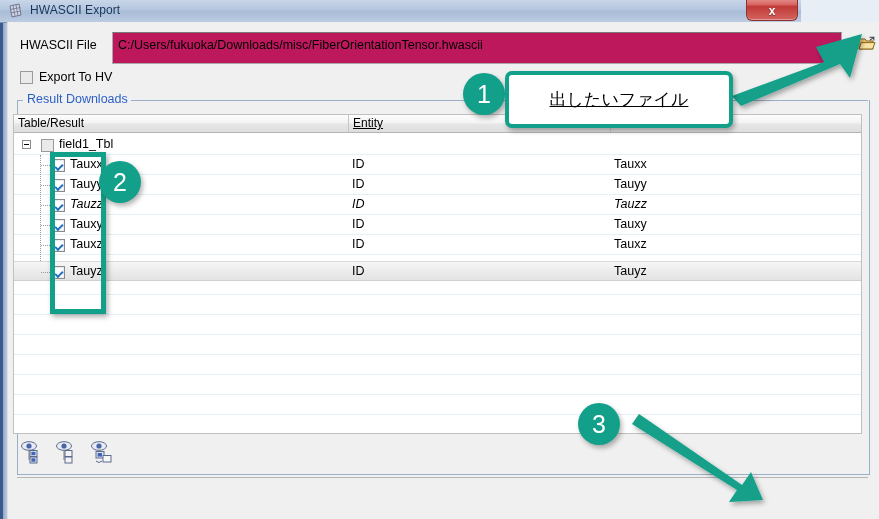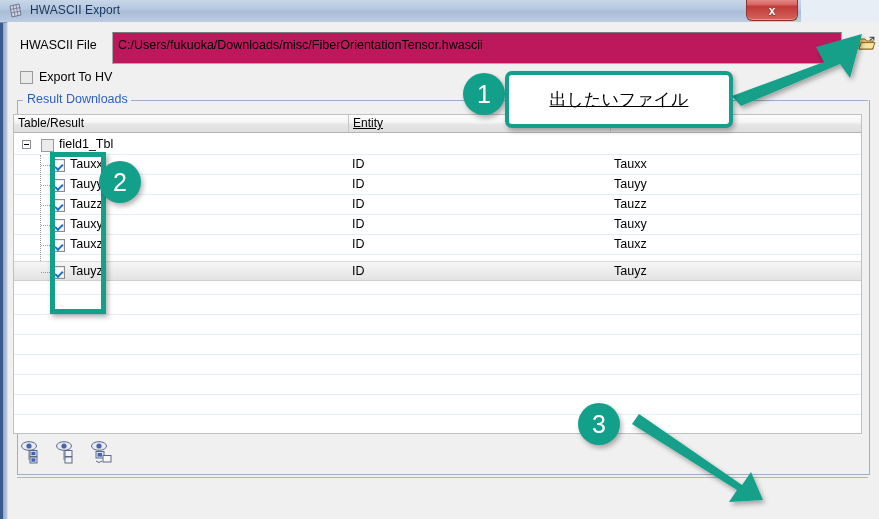--- a/index.html
+++ b/index.html
@@ -196,21 +196,21 @@
             <span class="cell c2">ID</span>
             <span class="cell c3">Tauxx</span>
           </div>
           <div class="trow" style="top: 42px;">
             <span class="treeline-h" style="left:27px;top:10px;"></span>
             <span class="cbwrap" style="left:38px;"><span class="cbox checked"></span></span>
             <span class="cell c1" style="left:56px;">Tauyy</span>
             <span class="cell c2">ID</span>
             <span class="cell c3">Tauyy</span>
           </div>
-          <div class="trow" style="top: 62px;">
+          <div class="trow" style="top: 62px; font-style: italic;">
             <span class="treeline-h" style="left:27px;top:10px;"></span>
             <span class="cbwrap" style="left:38px;"><span class="cbox checked"></span></span>
             <span class="cell c1" style="left:56px;">Tauzz</span>
             <span class="cell c2">ID</span>
             <span class="cell c3">Tauzz</span>
           </div>
           <div class="trow" style="top: 82px;">
             <span class="treeline-h" style="left:27px;top:10px;"></span>
             <span class="cbwrap" style="left:38px;"><span class="cbox checked"></span></span>
             <span class="cell c1" style="left:56px;">Tauxy</span>

